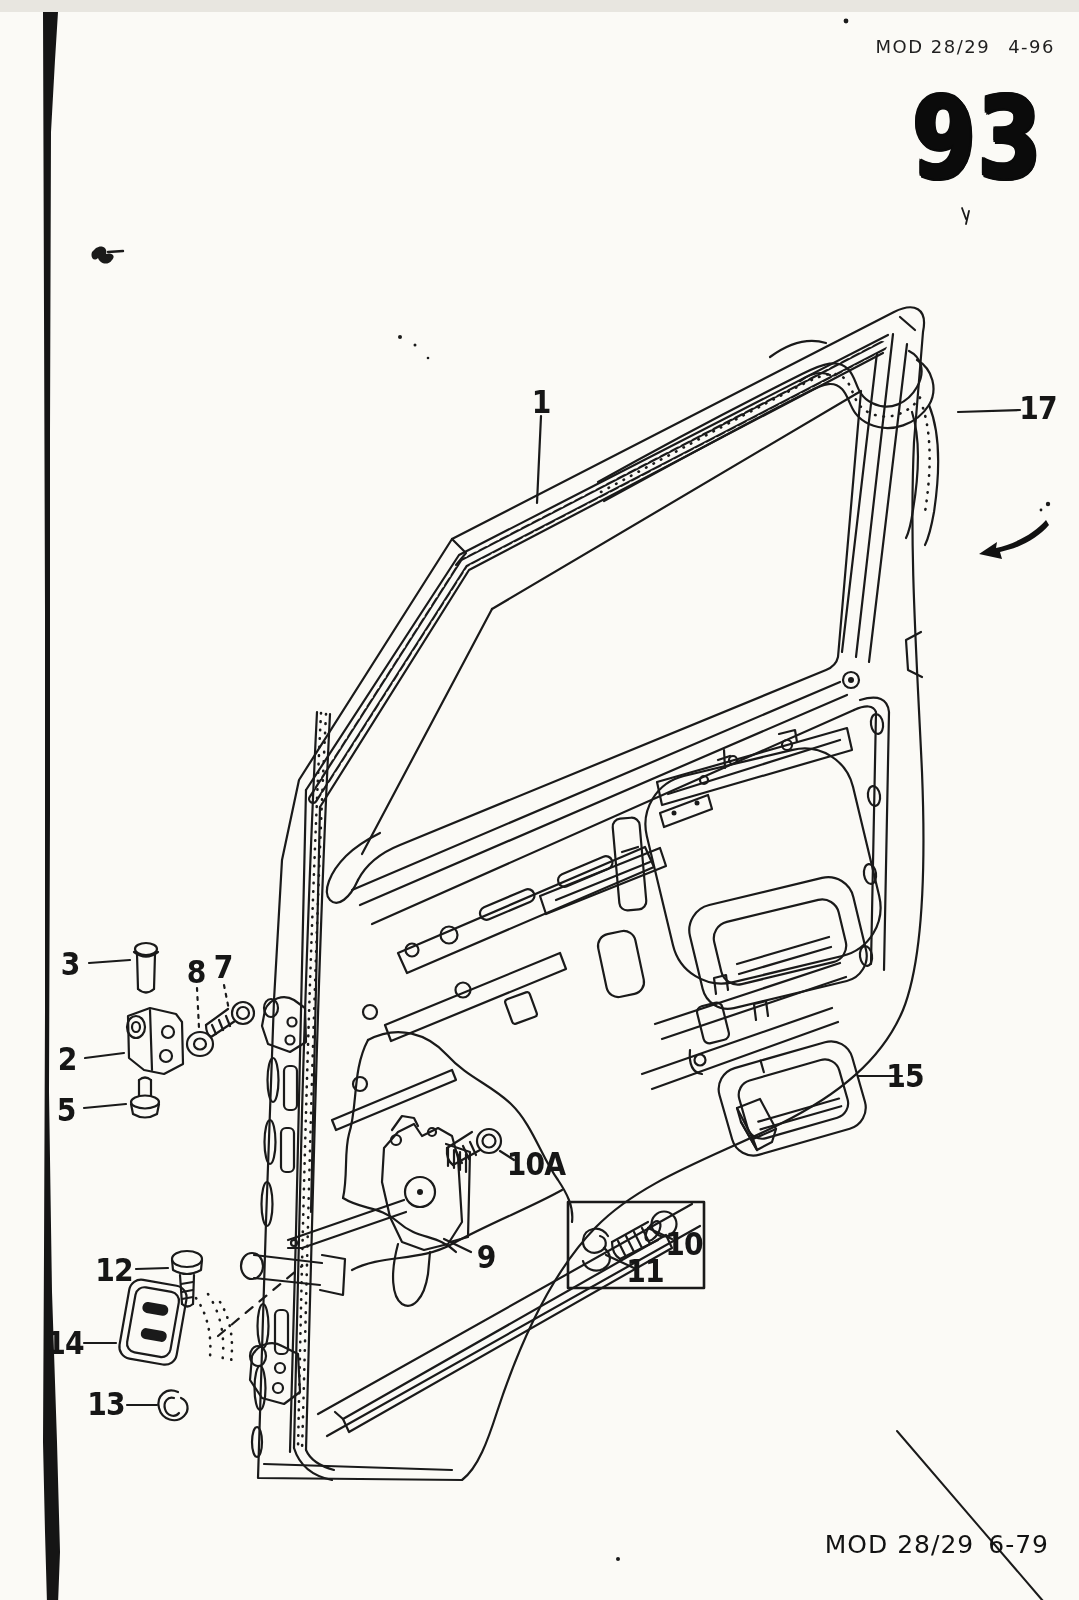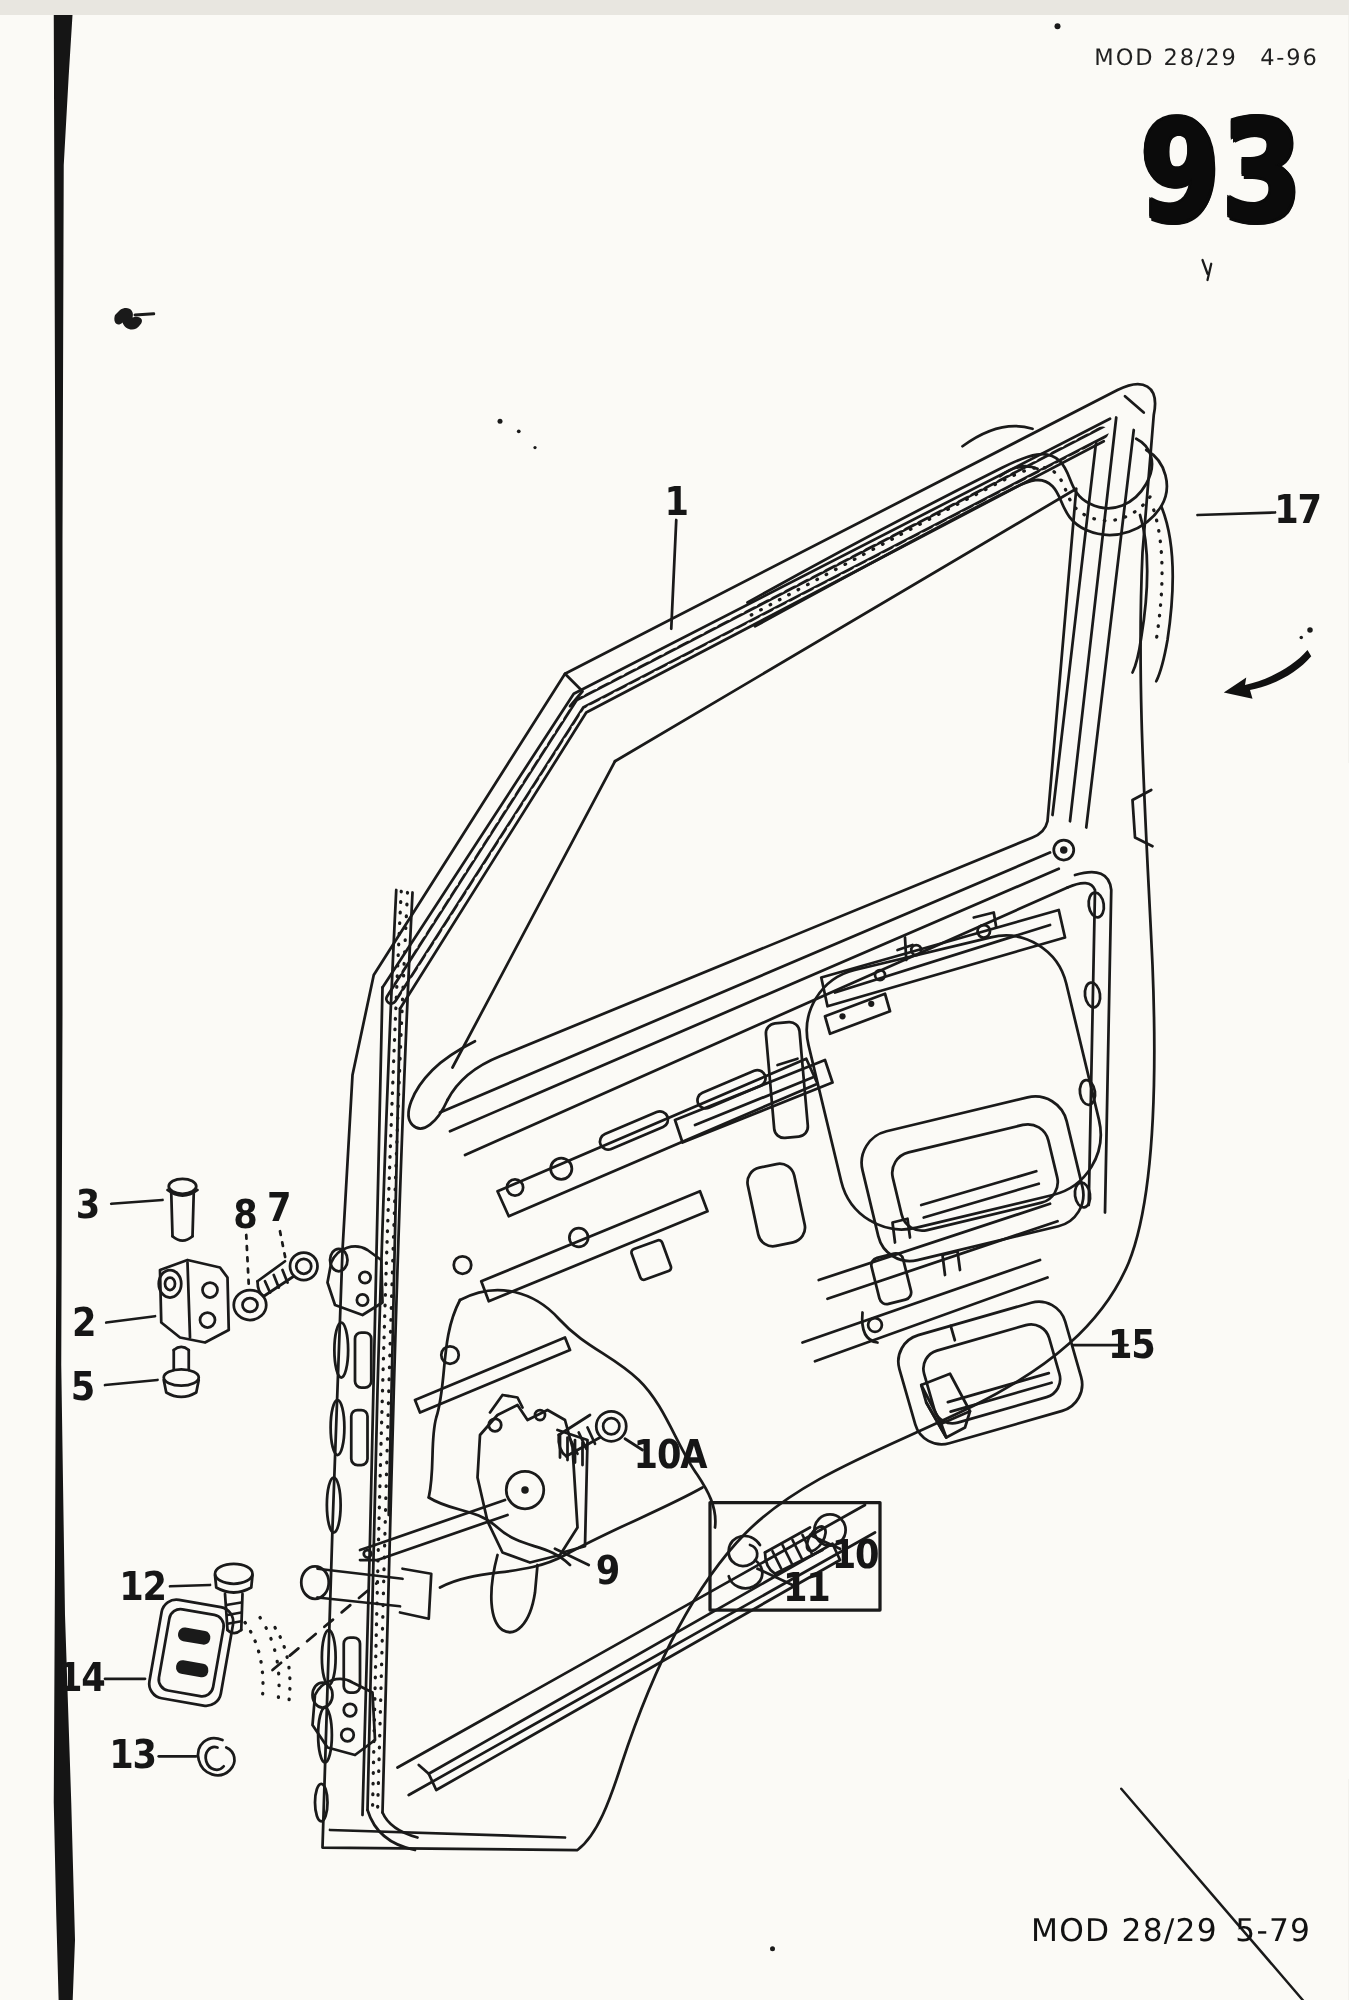--- a/index.html
+++ b/index.html
@@ -355,21 +355,21 @@
 
   <div class="hdr">
     <span>MOD 28/29</span>
     <span>4-96</span>
   </div>
 
   <div class="pagenum">93</div>
 
   <div class="ftr">
     <span>MOD 28/29</span>
-    <span>5-79</span>
+    <span>6-79</span>
   </div>
 
   <div class="callout" style="left:541px;top:390px">1</div>
   <div class="callout" style="left:1038px;top:396px">17</div>
   <div class="callout" style="left:70px;top:952px">3</div>
   <div class="callout" style="left:196px;top:960px">8</div>
   <div class="callout" style="left:223px;top:955px">7</div>
   <div class="callout" style="left:67px;top:1047px">2</div>
   <div class="callout" style="left:66px;top:1098px">5</div>
   <div class="callout" style="left:536px;top:1152px">10A</div>

